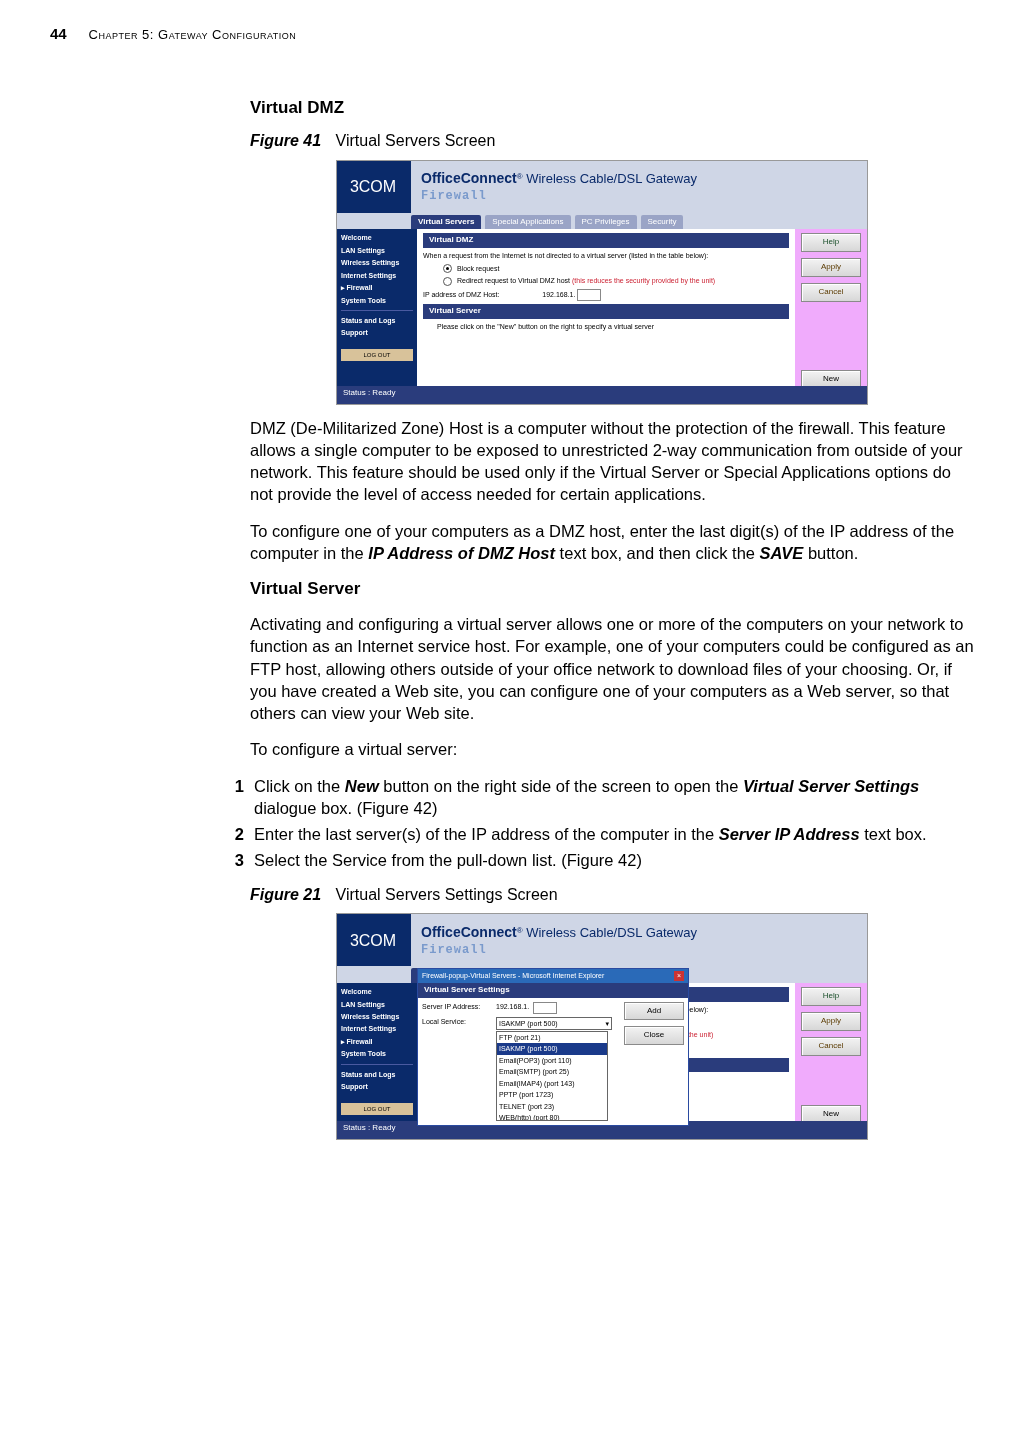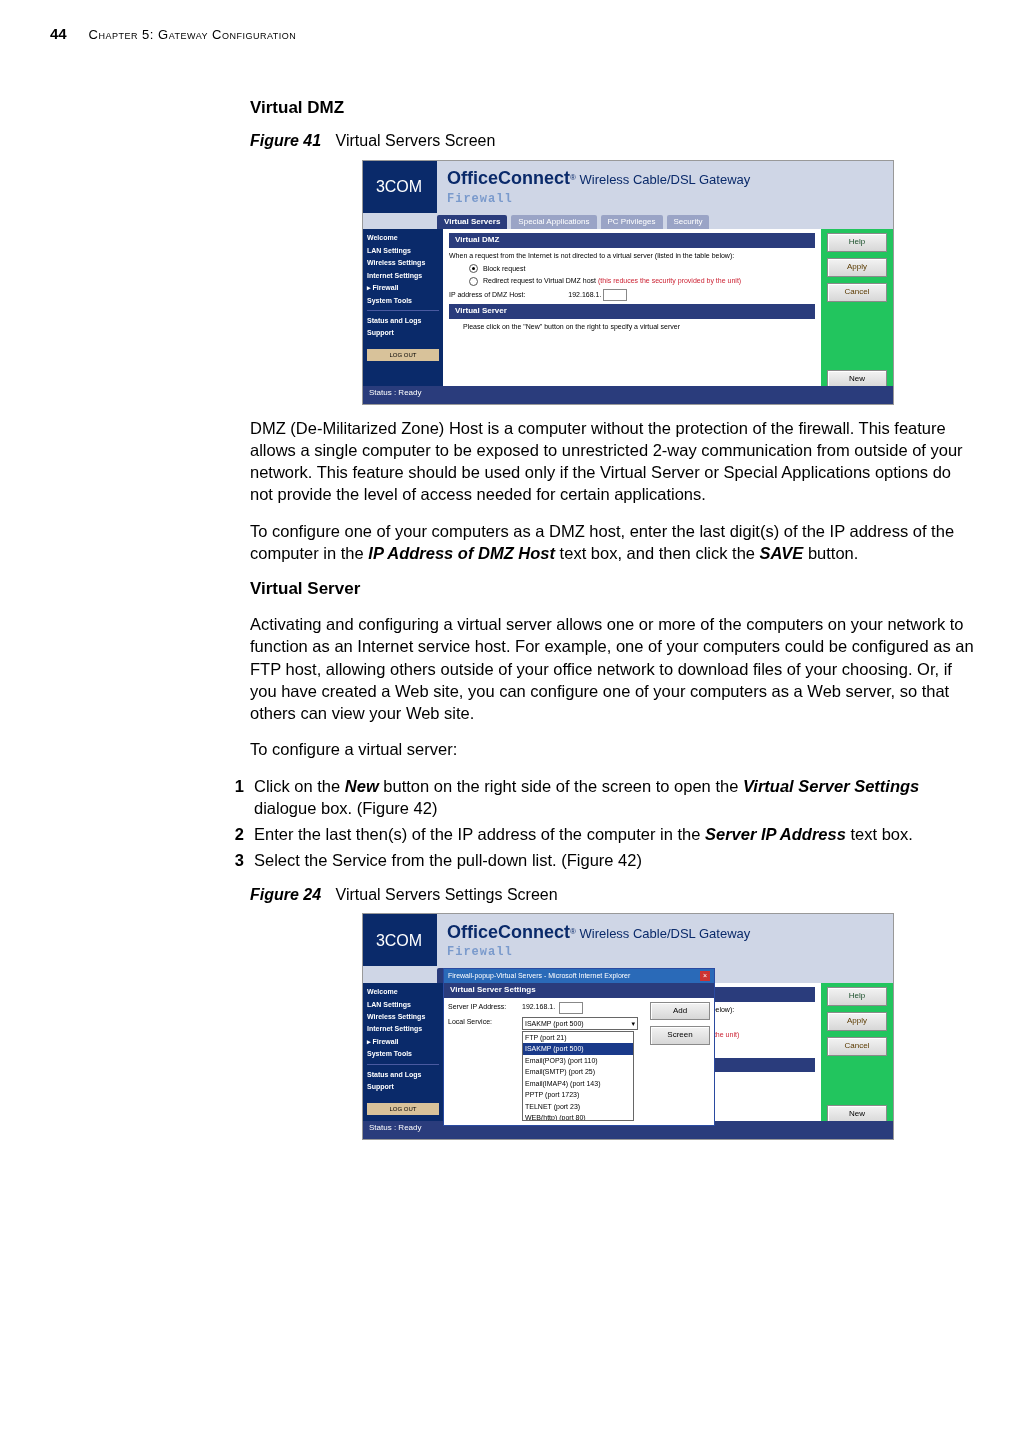--- a/index.html
+++ b/index.html
@@ -67,24 +67,24 @@
     width: 22px;
     text-align: right;
     font-weight: bold;
     flex-shrink: 0;
     padding-right: 10px;
   }
   .step-text { flex: 1; }
 
   
   .shot {
-    margin-left: 112px;
+    margin-left: 86px;
     border: 1px solid #999;
     font-size: 8px;
-    background: #22c55e;
+    background: #f0abfc;
     position: relative;
   }
   .shot1 { width: 530px; height: 243px; }
   .shot2 { width: 530px; height: 225px; }
 
   .shot-top {
     display:flex;
     height: 52px;
   }
   .logo-cell {
@@ -95,21 +95,21 @@
     font-size: 16px;
     font-family: Arial, sans-serif;
     border-right: 2px solid #0a2a6a;
   }
   .title-cell {
     flex:1;
     background: #cfd6e6;
     display:flex; flex-direction:column; justify-content:center; padding-left:10px;
   }
   .oc-title { color:#0a2a6a; }
-  .oc-title .oc { font-weight:bold; font-size:18px; }
+  .oc-title .oc { font-weight:bold; font-size:14px; }
   .oc-title .rest { font-size:13px; color:#0a2a6a; font-weight:normal; }
   .fw-label { color:#7a9acc; font-family:'Courier New',monospace; font-size:12px; letter-spacing:1px; font-weight:bold;}
   .tabs-row {
     display:flex; gap:4px; padding:2px 0 0 74px; background:#cfd6e6;
     font-size:8px;
   }
   .tab { background:#9aa4c6; color:#fff; padding:2px 7px; border-radius:2px 2px 0 0;}
   .tab.active { background:#2a3c7c; color:#fff; font-weight:bold;}
   .main-row { display:flex; height: calc(100% - 80px); }
   .sidebar {
@@ -250,33 +250,33 @@
     <div class="steps">
       <div class="step">
         <div class="step-num">1</div>
         <div class="step-text">
           <span>Click on the </span><span class="italic">New</span><span> button on the right side of the screen to open the </span><span class="italic">Virtual Server Settings</span><span> dialogue box. (Figure 42)</span>
         </div>
       </div>
       <div class="step">
         <div class="step-num">2</div>
         <div class="step-text">
-          <span>Enter the last then(s) of the IP address of the computer in the </span><span class="italic">Server IP Address</span><span> text box.</span>
+          <span>Enter the last server(s) of the IP address of the computer in the </span><span class="italic">Server IP Address</span><span> text box.</span>
         </div>
       </div>
       <div class="step">
         <div class="step-num">3</div>
         <div class="step-text">
           <span>Select the Service from the pull-down list. (Figure 42)</span>
         </div>
       </div>
     </div>
 
     <div class="fig-cap" style="margin-top:12px;">
-      <span class="fignum">Figure 24</span>
+      <span class="fignum">Figure 21</span>
       <span>Virtual Servers Settings Screen</span>
     </div>
 
     <div class="shot shot2">
       <div class="shot-top">
         <div class="logo-cell">3COM</div>
         <div class="title-cell">
           <div class="oc-title">
             <span class="oc">OfficeConnect</span><span style="font-size:8px; vertical-align:super;">®</span><span class="rest"> Wireless Cable/DSL Gateway</span>
           </div>
@@ -350,20 +350,20 @@
                   <div>PPTP (port 1723)</div>
                   <div>TELNET (port 23)</div>
                   <div>WEB(http) (port 80)</div>
 
                 </div>
               </div>
             </div>
           </div>
           <div class="popup-right">
             <div class="btn3d">Add</div>
-            <div class="btn3d">Screen</div>
+            <div class="btn3d">Close</div>
           </div>
         </div>
       </div>
     </div>
 
   </div>
 </div>
 
 </body></html>

